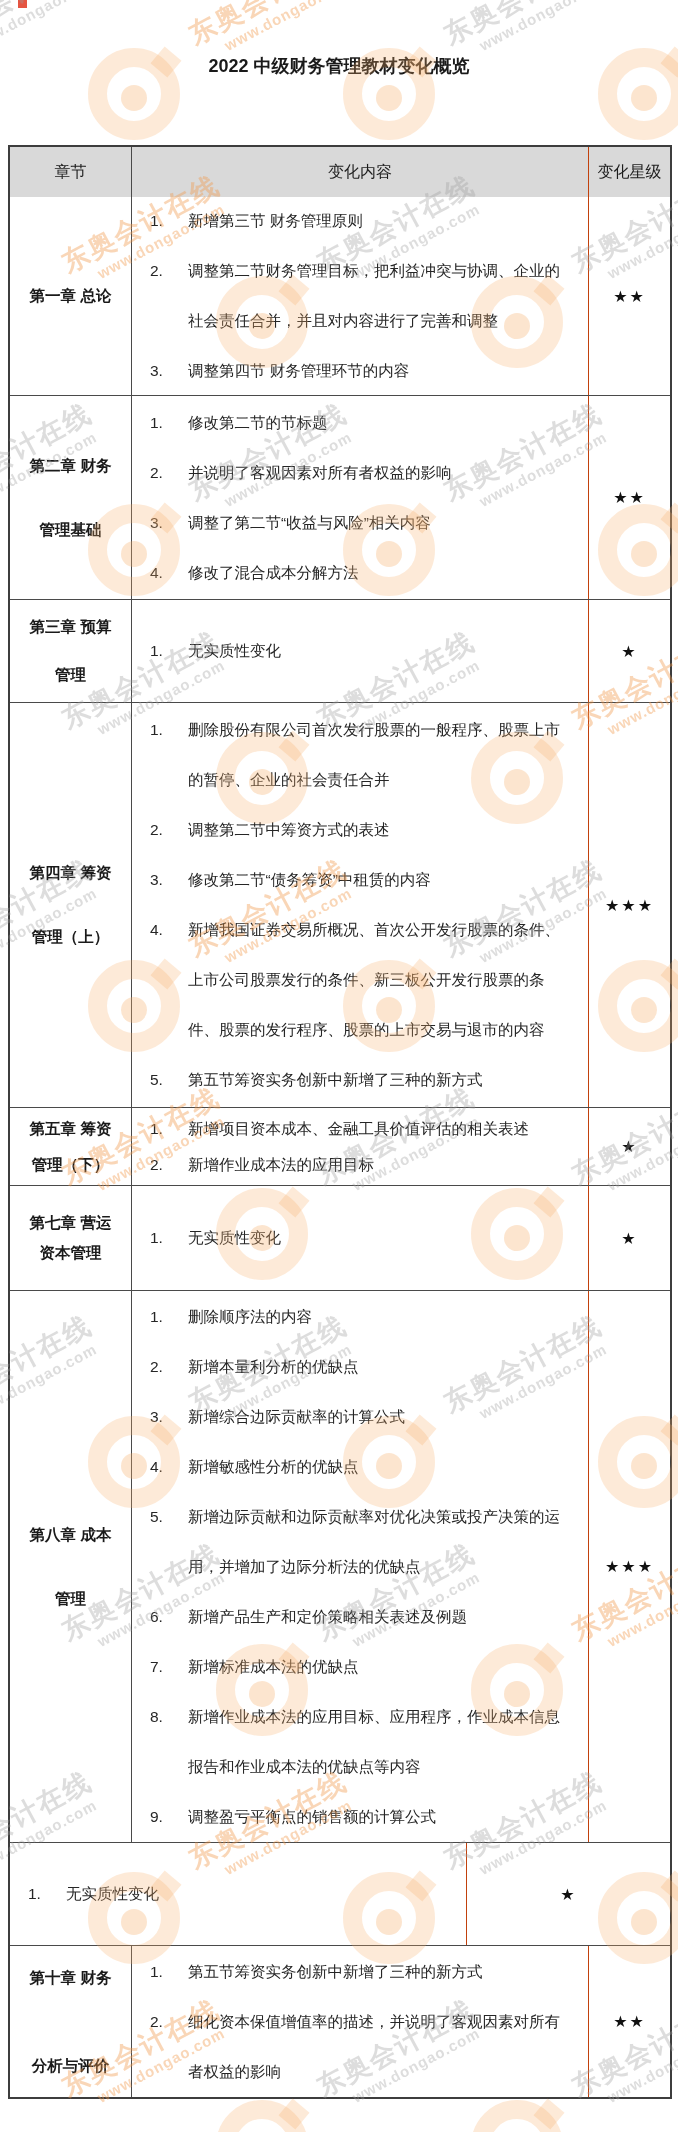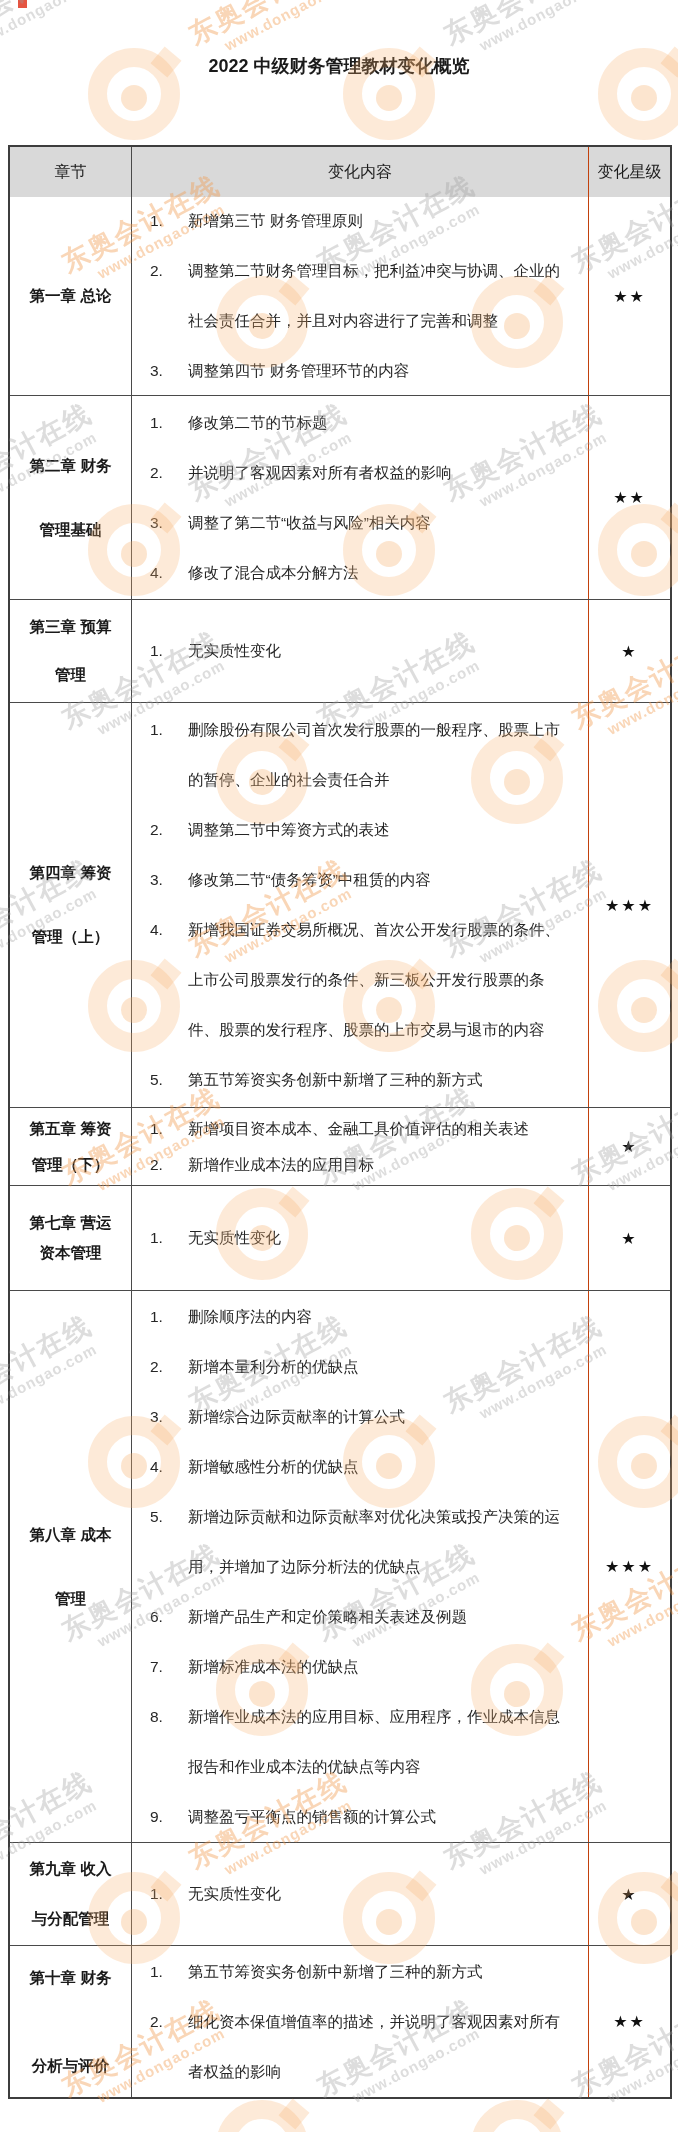--- a/index.html
+++ b/index.html
@@ -346,22 +346,20 @@
               <span class="txt">新增作业成本法的应用目标、应用程序，作业成本信息报告和作业成本法的优缺点等内容</span>
             </div>
             <div class="item" style="line-height: 50px;">
               <span class="num">9.</span>
               <span class="txt">调整盈亏平衡点的销售额的计算公式</span>
             </div>
           </div>
           <div class="td col-stars star-cell">★★★</div>
         </div>
         <div class="trow" style="height: 103px;">
-          <div class="td col-chapter chapter-cell" style="line-height: 50px;">第九章 收入
-与分配管理</div>
           <div class="td col-content content-cell">
             <div class="item" style="line-height: 50px;">
               <span class="num">1.</span>
               <span class="txt">无实质性变化</span>
             </div>
           </div>
           <div class="td col-stars star-cell">★</div>
         </div>
         <div class="trow" style="height: 152px;">
           <div class="td col-chapter chapter-cell" style="line-height: 88px;">第十章 财务

